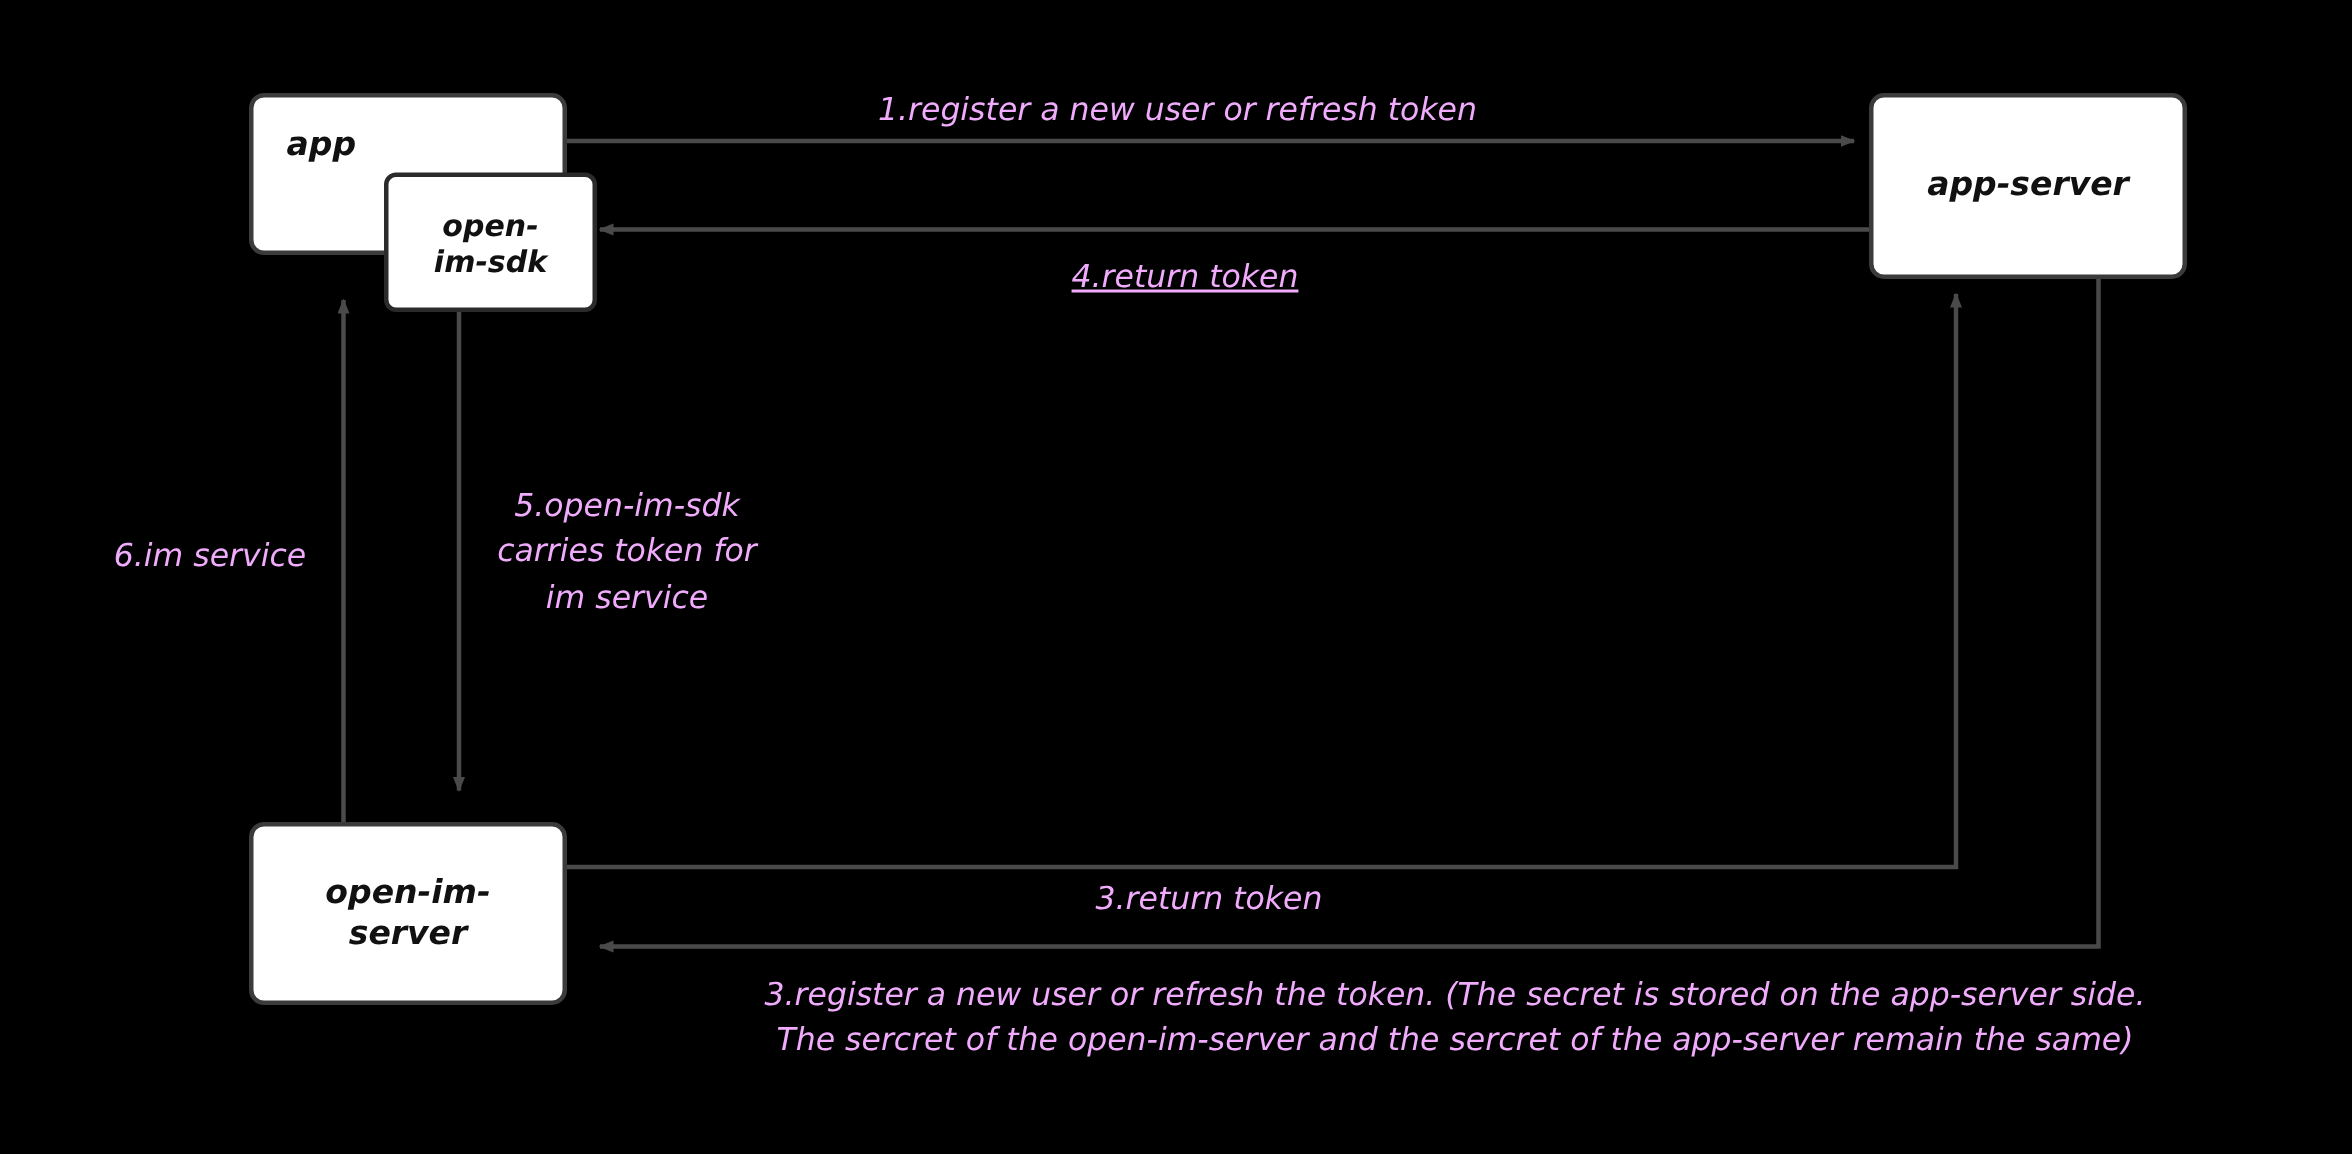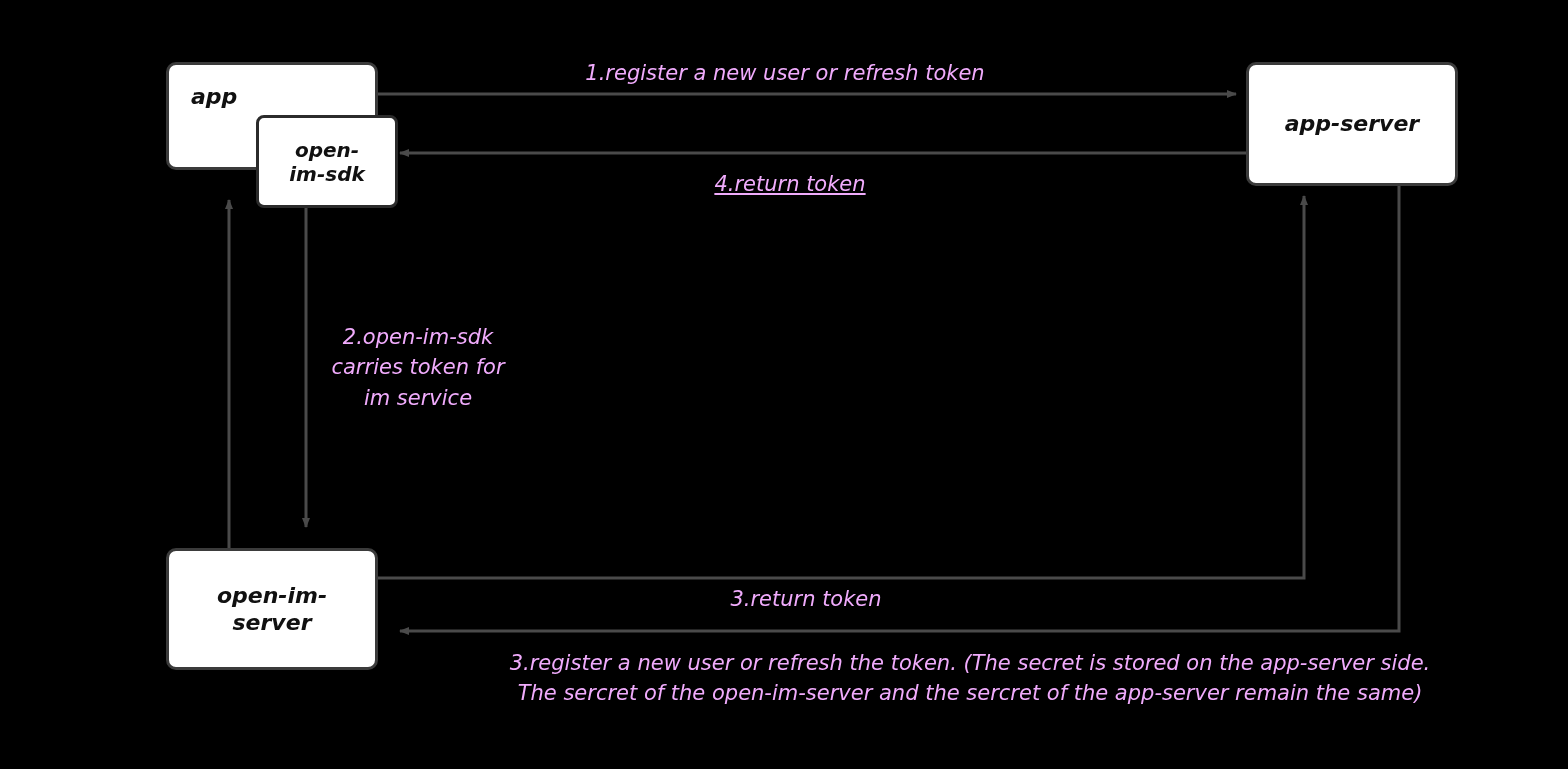--- a/index.html
+++ b/index.html
@@ -113,23 +113,24 @@
 
   <div class="node" style="left:166px; top:548px; width:212px; height:122px;">
     <span>open-im-
 server</span>
   </div>
 
   <div class="edge-label" style="left:520px; top:58px; width:530px;">1.register a new user or refresh token</div>
 
   <div class="edge-label" style="left:620px; top:169px; width:340px;text-decoration:underline;">4.return token</div>
 
-  <div class="edge-label" style="left:318px; top:322px; width:200px;">2.open-im-sdk
+  <div class="edge-label" style="left:318px; top:322px; width:200px;">5.open-im-sdk
 carries token for
 im service</div>
 
+  <div class="edge-label" style="left:40px; top:355px; width:200px;">6.im service</div>
 
   <div class="edge-label" style="left:620px; top:543px; width:372px;margin-top:41px;">3.return token</div>
 
   <div class="edge-label" style="left:400px; top:648px; width:1140px;">3.register a new user or refresh the token. (The secret is stored on the app-server side.
 The sercret of the open-im-server and the sercret of the app-server remain the same)</div>
 
 </div>
 
 </body></html>

